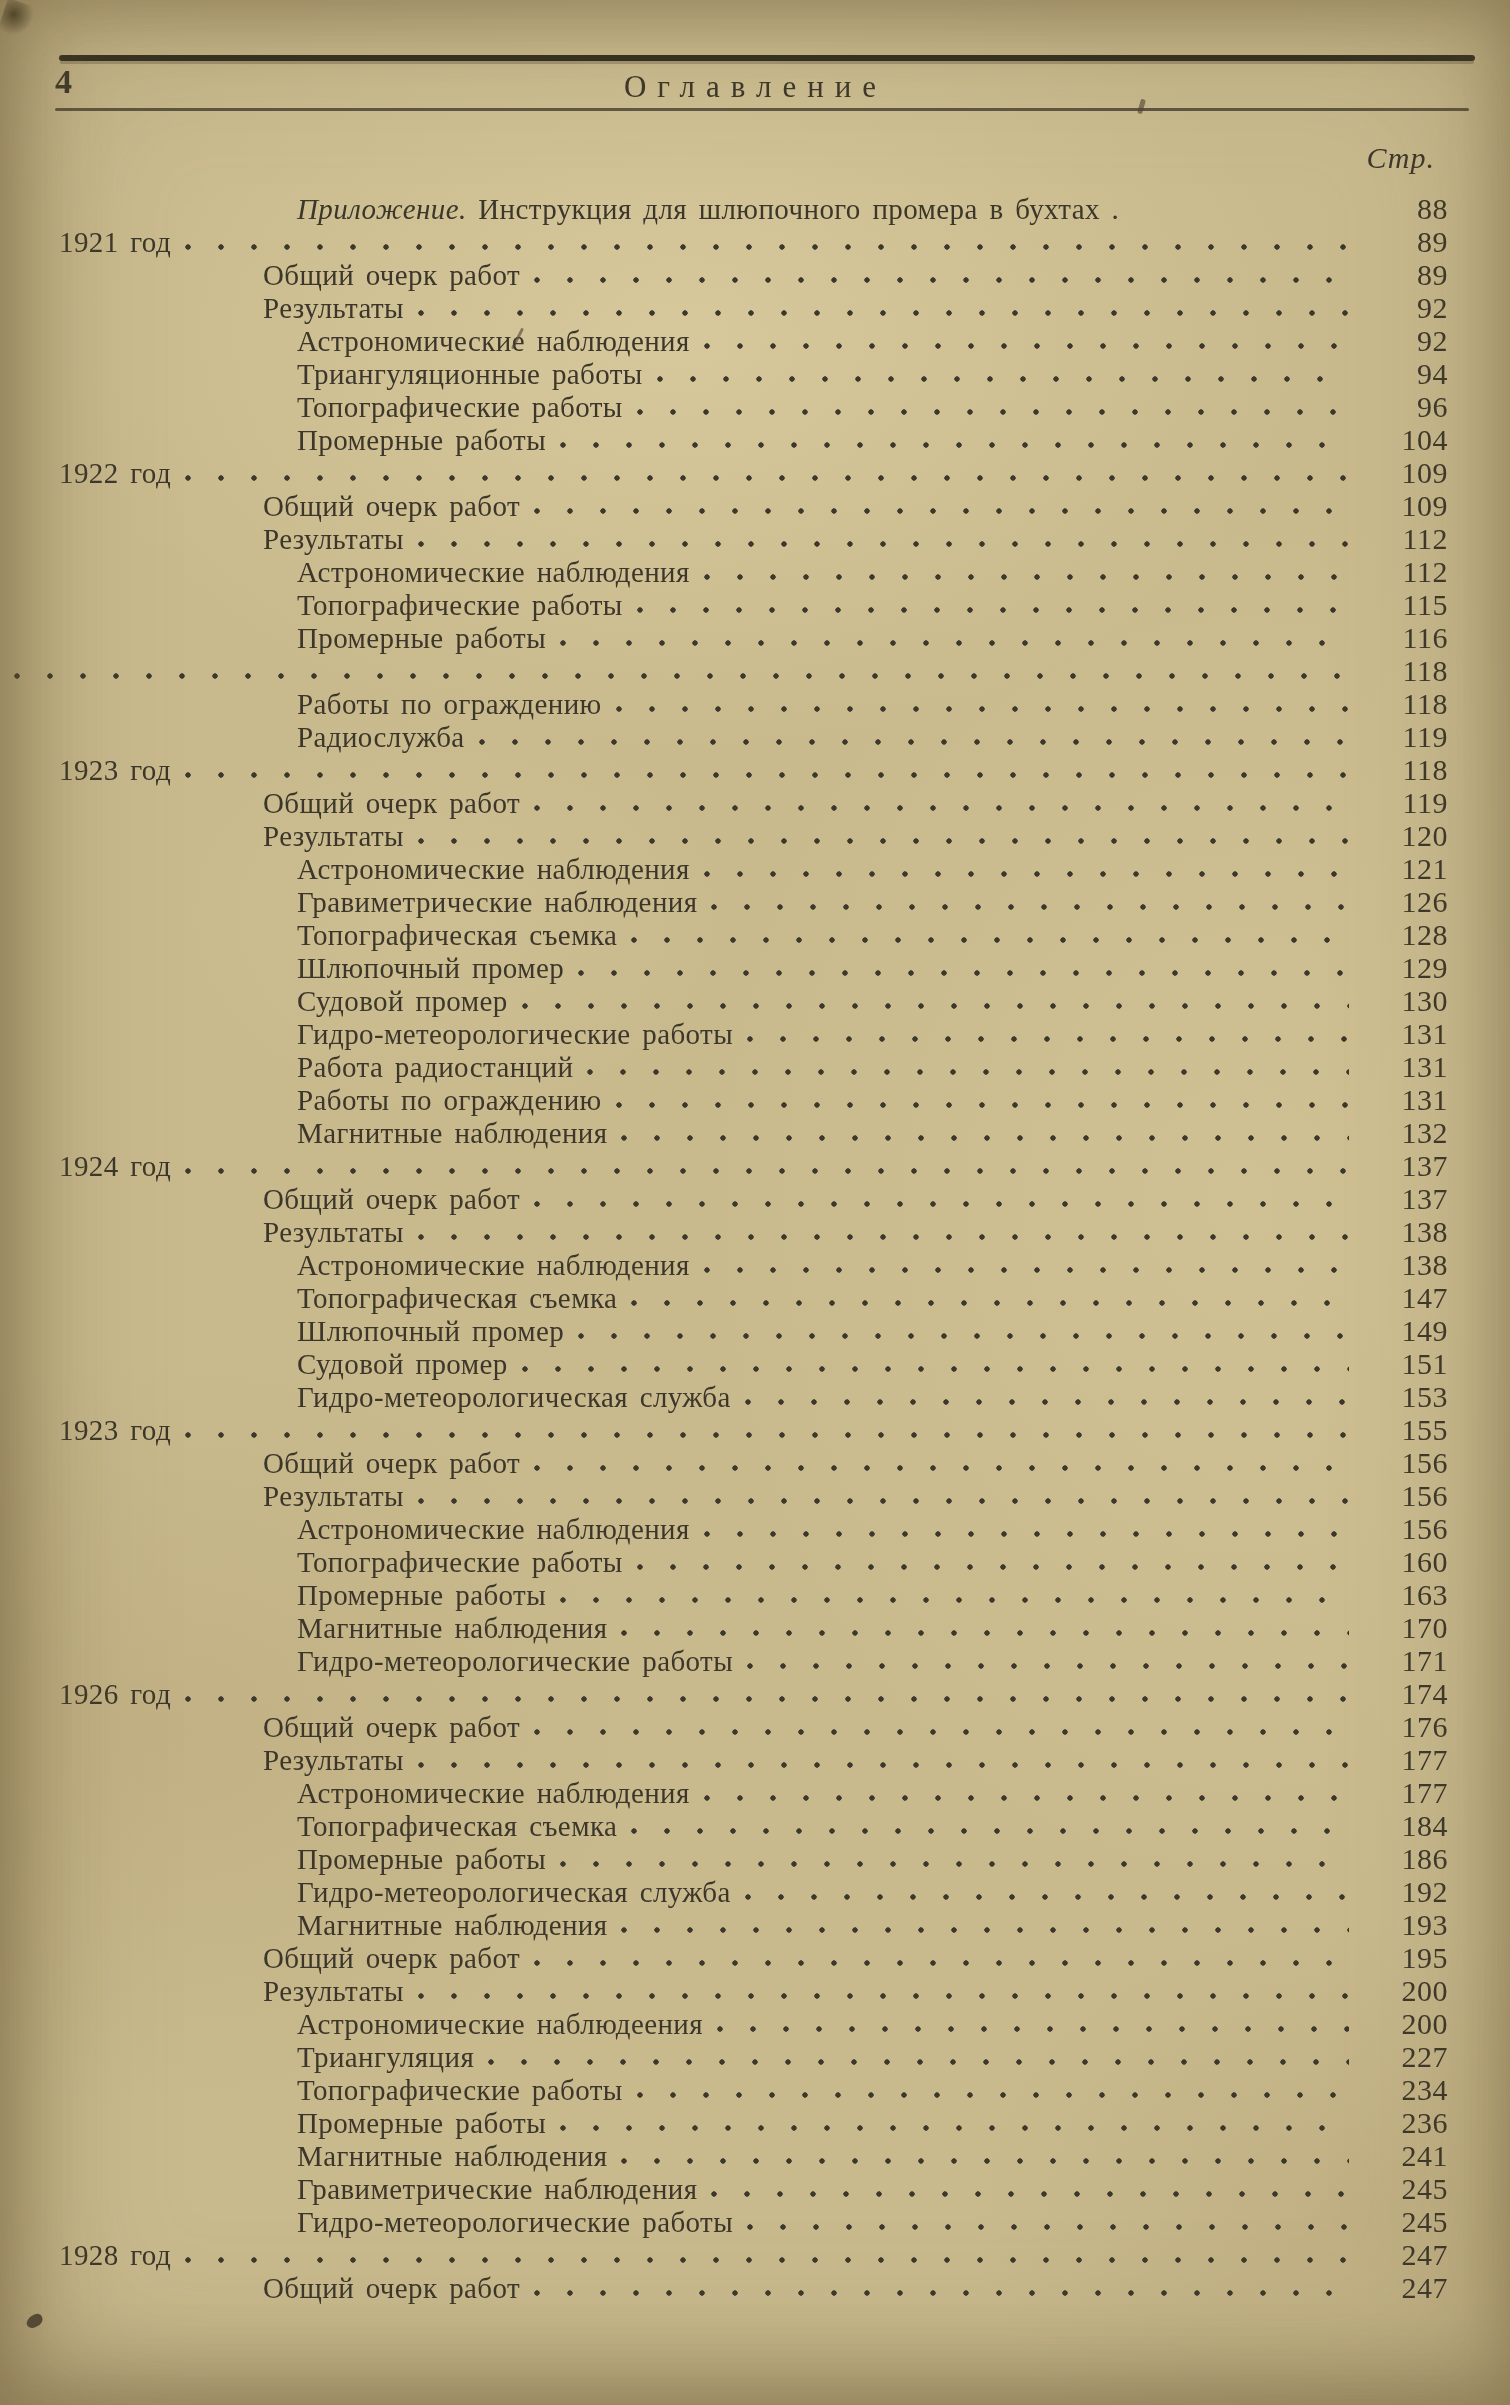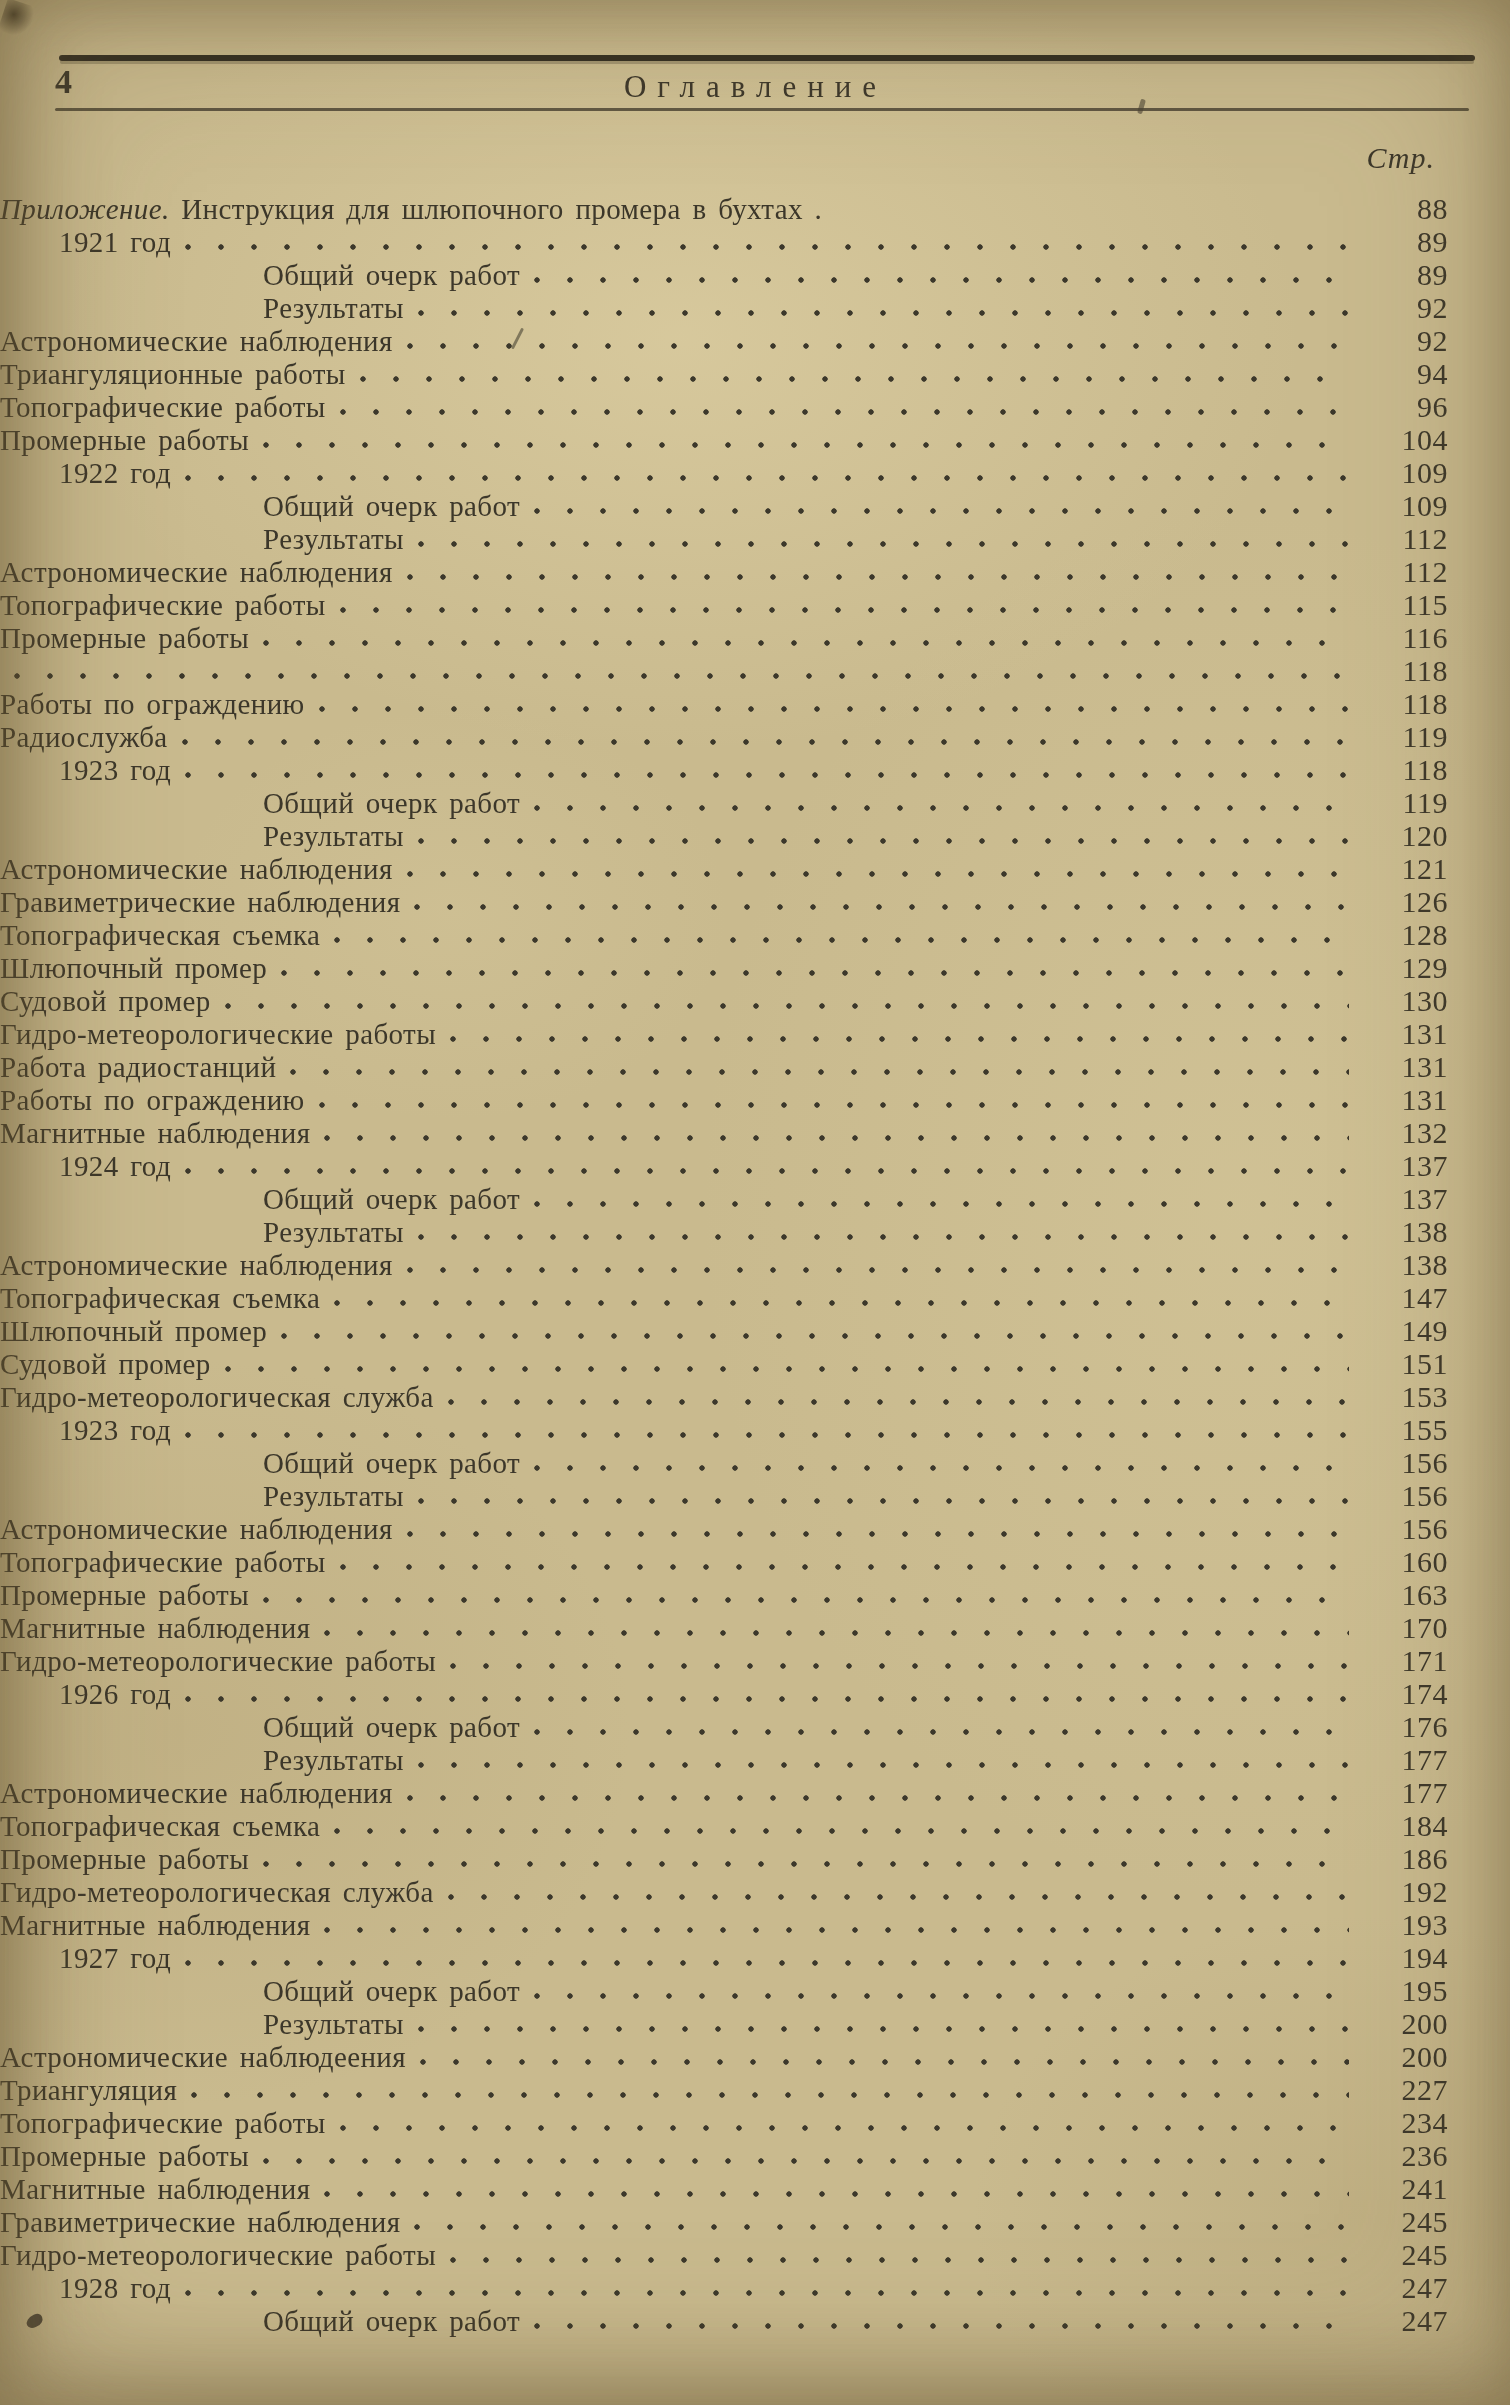--- a/index.html
+++ b/index.html
@@ -36,21 +36,21 @@
   .head-title{position:absolute;left:0;right:0;top:71px;text-align:center;
     font-size:31px;letter-spacing:11px;line-height:1;}
   .col-head{position:absolute;right:76px;top:143px;font-size:30px;line-height:1;letter-spacing:1px;font-style:italic;}
   
   .toc{position:absolute;left:0;right:0;top:192px;}
   .toc-row{display:flex;align-items:flex-end;height:33px;padding-right:63px;}
   .lbl{font-size:29px;line-height:1.05;white-space:pre;letter-spacing:0.4px;word-spacing:4px;flex:0 0 auto;padding-bottom:1px;}
   .lbl .ital{font-style:italic;}
   .ind-0 .lbl{padding-left:59px;}
   .ind-1 .lbl{padding-left:222px;margin-left:41px;}
-  .ind-2 .lbl{}
+  .ind-2 .lbl{padding-left:297px;}
   .leader{flex:1 1 auto;height:10px;margin:0 16px 6px 14px;
     background-image:radial-gradient(circle at 3px 5px, var(--dot,#3c382b) 2.4px, rgba(60,56,43,0) 3px);
     background-size:33px 10px;background-repeat:repeat-x;background-position:left center;}
   .no-leader .leader{background:none;}
   .pnum{font-size:30px;line-height:1;flex:0 0 83px;width:83px;text-align:right;padding-bottom:1px;letter-spacing:0.5px;}
   
   .smudge-topleft{position:absolute;left:2px;top:2px;width:30px;height:34px;
     background:radial-gradient(ellipse at 35% 40%, rgba(28,24,16,.8), rgba(28,24,16,0) 72%);
     transform:rotate(18deg);}
   .pen-mark-bottom{position:absolute;left:26px;top:2315px;width:17px;height:12px;
@@ -330,25 +330,20 @@
       <div class="toc-row ind-2">
     <span class="lbl"><span class="lbl-text">Гидро-метеорологическая служба</span></span>
     <span class="leader"></span>
     <span class="pnum">192</span>
   </div>
       <div class="toc-row ind-2">
     <span class="lbl"><span class="lbl-text">Магнитные наблюдения</span></span>
     <span class="leader"></span>
     <span class="pnum">193</span>
   </div>
-      <div class="toc-row ind-0">
-    <span class="lbl"><span class="lbl-text">1927 год</span></span>
-    <span class="leader"></span>
-    <span class="pnum">194</span>
-  </div>
       <div class="toc-row ind-1">
     <span class="lbl"><span class="lbl-text">Общий очерк работ</span></span>
     <span class="leader"></span>
     <span class="pnum">195</span>
   </div>
       <div class="toc-row ind-1">
     <span class="lbl"><span class="lbl-text">Результаты</span></span>
     <span class="leader"></span>
     <span class="pnum">200</span>
   </div>

